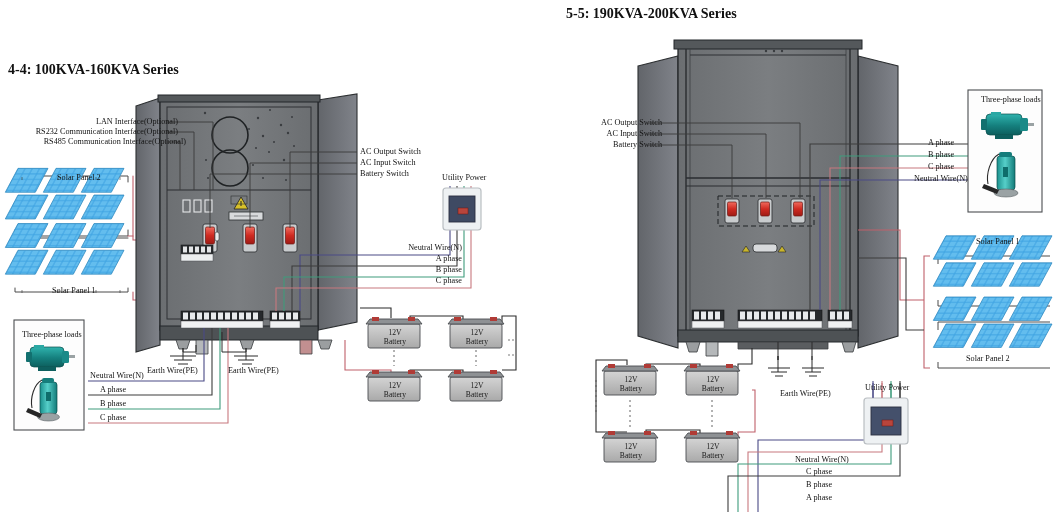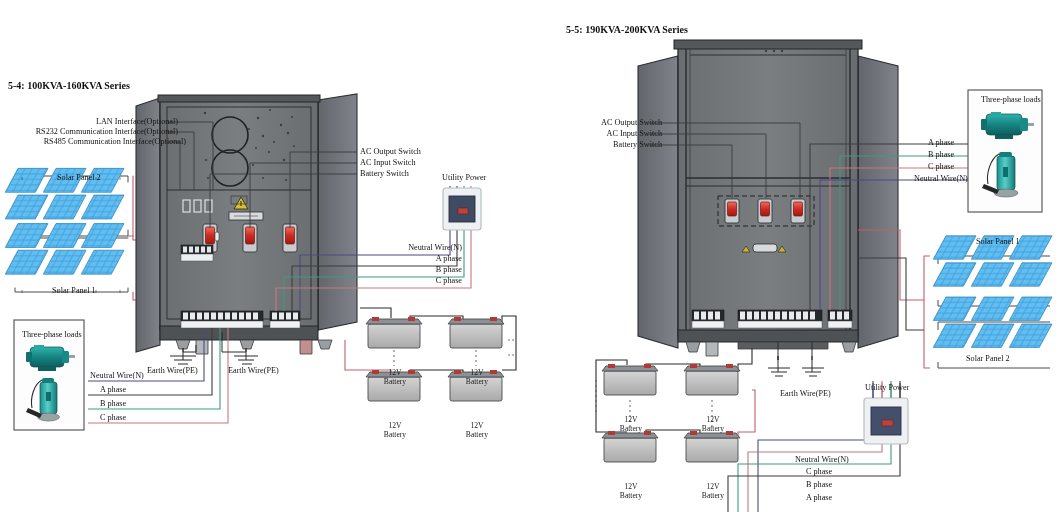--- a/index.html
+++ b/index.html
@@ -1,31 +1,31 @@
 <!DOCTYPE html>
 <html><head>
 <meta charset="utf-8">
 <style>
   html,body{margin:0;padding:0;background:#ffffff;}
   body{width:1058px;height:512px;overflow:hidden;
        font-family:"Liberation Serif","DejaVu Serif",serif;color:#1a1a1a;}
   #stage{position:relative;width:1058px;height:512px;}
   .lbl{position:absolute;font-size:8.2px;line-height:1;white-space:nowrap;color:#141414;}
   .lbl.r{text-align:right;margin-left:14px;}
-  .title{position:absolute;font-size:10px;font-weight:bold;white-space:nowrap;color:#111;
-         font-family:"Liberation Serif","DejaVu Serif",serif;margin-top:18px;}
+  .title{position:absolute;font-size:14px;font-weight:bold;white-space:nowrap;color:#111;
+         font-family:"Liberation Serif","DejaVu Serif",serif;}
   svg{position:absolute;left:0;top:0;}
-  .pbcap{position:absolute;font-size:7.6px;white-space:nowrap;text-align:center;margin-top:40px;}
+  .pbcap{position:absolute;font-size:7.6px;white-space:nowrap;text-align:center;}
 </style>
 </head>
 <body>
 
 <div id="stage">
 
-  <div class="title" style="left:8px;top:62px;">5-4: 100KVA-160KVA Series</div>
+  <div class="title" style="left:8px;top:62px;">4-4: 100KVA-160KVA Series</div>
   <div class="title" style="left:566px;top:6px;">5-5: 190KVA-200KVA Series</div>
 
   <svg width="1058" height="512" viewBox="0 0 1058 512">
     <defs>
       <linearGradient id="cabG" x1="0" y1="0" x2="1" y2="0">
         <stop offset="0%" stop-color="#6b6e71"></stop>
         <stop offset="50%" stop-color="#7b7e81"></stop>
         <stop offset="100%" stop-color="#6a6d70"></stop>
       </linearGradient>
       <linearGradient id="doorG" x1="0" y1="0" x2="1" y2="0">

